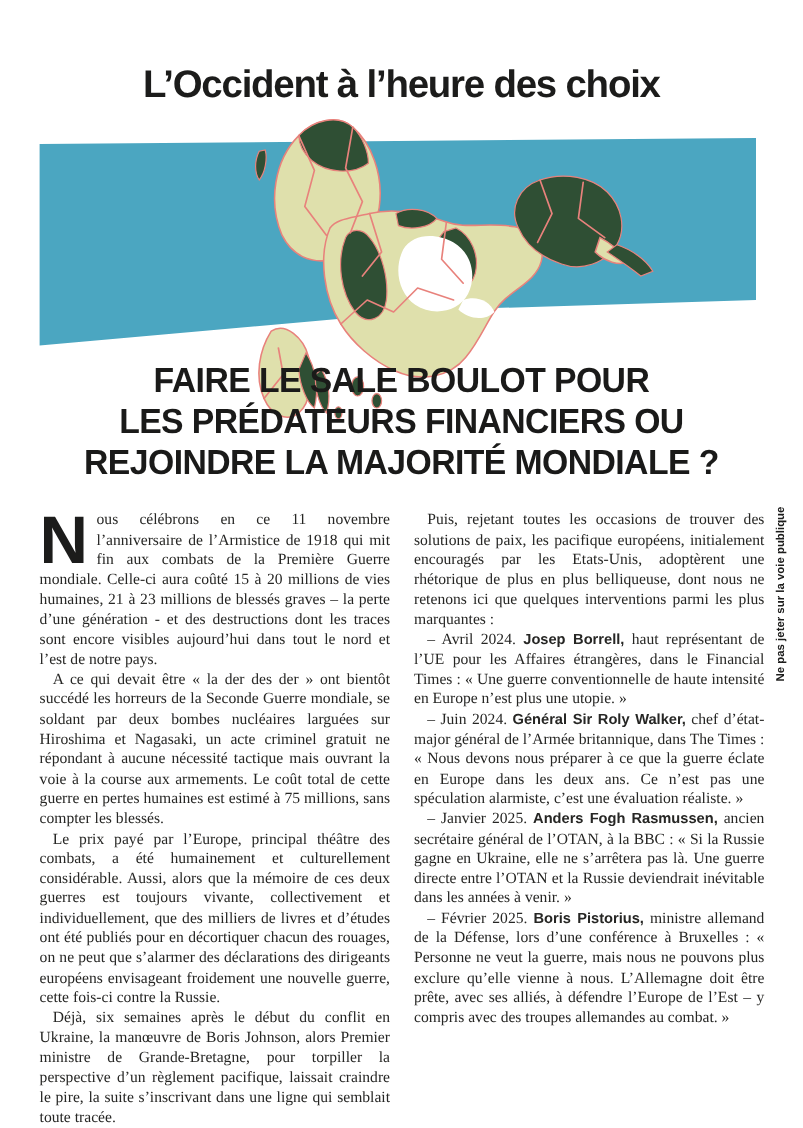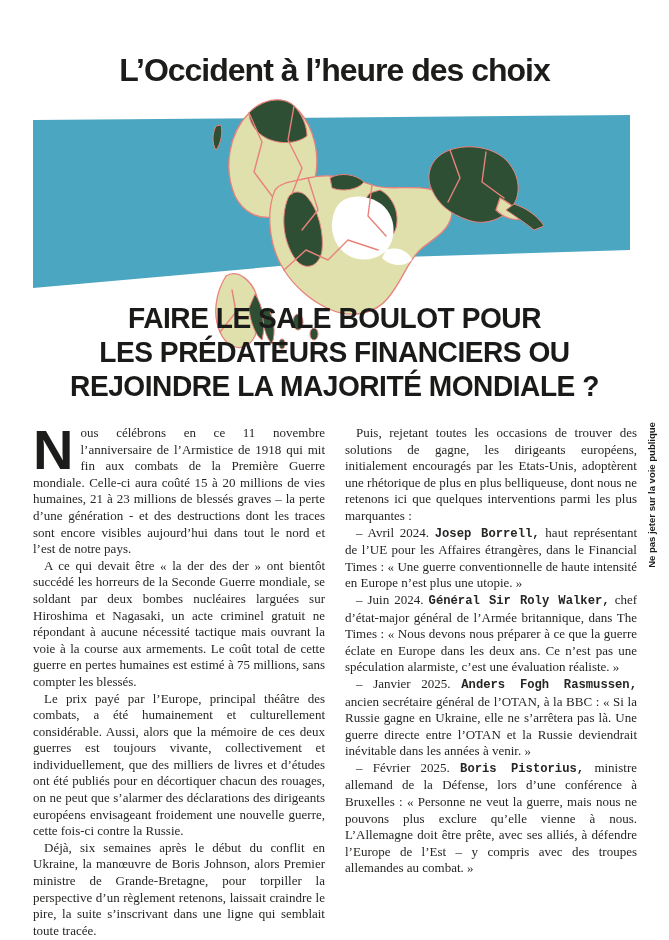--- a/index.html
+++ b/index.html
@@ -37,21 +37,21 @@
   }
   .col{ width:292px; font-size:13px; line-height:16.6px; text-align:justify; hyphens:auto; }
   .para{ margin:0; }
   .para.indent{ text-indent:11px; }
   .dropcap{
     float:left; font-family:"Liberation Sans", sans-serif; font-weight:700;
     font-size:56px; line-height:46px; padding:2px 7px 0 0; color:var(--ink);
   }
   .seg-plain{}
   .seg-italic{ }
-  .seg-bold{ font-family:Liberation Mono, monospace; font-weight:700; font-size:12.2px; }
+  .seg-bold{ font-family:Liberation Sans, sans-serif; font-weight:700; font-size:12.2px; }
   .edge-note{
     position:absolute; top:477px; left:651px;
     transform:translate(-50%,-50%) rotate(-90deg);
     white-space:nowrap; font-family:"Liberation Sans", sans-serif;
     font-weight:700; font-size:9.5px; color:var(--ink);
   }
 </style>
 </head>
 <body>
 
@@ -101,24 +101,24 @@
     <div>FAIRE LE SALE BOULOT POUR</div>
     <div>LES PRÉDATEURS FINANCIERS OU</div>
     <div>REJOINDRE LA MAJORITÉ MONDIALE ?</div>
   </div>
 
   <div class="body-cols">
     <div class="col">
         <p class="para"><span class="dropcap">N</span><span class="seg-plain">ous célébrons en ce 11 novembre l’anniversaire de l’Armistice de 1918 qui mit fin aux combats de la Première Guerre mondiale. Celle-ci aura coûté 15 à 20 millions de vies humaines, 21 à 23 millions de blessés graves – la perte d’une génération - et des destructions dont les traces sont encore visibles aujourd’hui dans tout le nord et l’est de notre pays.</span></p>
         <p class="para indent"><span class="seg-plain">A ce qui devait être </span><span class="seg-italic">« la der des der »</span><span class="seg-plain"> ont bientôt succédé les horreurs de la Seconde Guerre mondiale, se soldant par deux bombes nucléaires larguées sur Hiroshima et Nagasaki, un acte criminel gratuit ne répondant à aucune nécessité tactique mais ouvrant la voie à la course aux armements. Le coût total de cette guerre en pertes humaines est estimé à 75 millions, sans compter les blessés.</span></p>
         <p class="para indent"><span class="seg-plain">Le prix payé par l’Europe, principal théâtre des combats, a été humainement et culturellement considérable. Aussi, alors que la mémoire de ces deux guerres est toujours vivante, collectivement et individuellement, que des milliers de livres et d’études ont été publiés pour en décortiquer chacun des rouages, on ne peut que s’alarmer des déclarations des dirigeants européens envisageant froidement une nouvelle guerre, cette fois-ci contre la Russie.</span></p>
-        <p class="para indent"><span class="seg-plain">Déjà, six semaines après le début du conflit en Ukraine, la manœuvre de Boris Johnson, alors Premier ministre de Grande-Bretagne, pour torpiller la perspective d’un règlement retenons, laissait craindre le pire, la suite s’inscrivant dans une ligne qui semblait toute tracée.</span></p>
+        <p class="para indent"><span class="seg-plain">Déjà, six semaines après le début du conflit en Ukraine, la manœuvre de Boris Johnson, alors Premier ministre de Grande-Bretagne, pour torpiller la perspective d’un règlement pacifique, laissait craindre le pire, la suite s’inscrivant dans une ligne qui semblait toute tracée.</span></p>
       </div>
     <div class="col">
-        <p class="para indent"><span class="seg-plain">Puis, rejetant toutes les occasions de trouver des solutions de gagne, les dirigeants européens, initialement encouragés par les Etats-Unis, adoptèrent une rhétorique de plus en plus belliqueuse, dont nous ne retenons ici que quelques interventions parmi les plus marquantes :</span></p>
+        <p class="para indent"><span class="seg-plain">Puis, rejetant toutes les occasions de trouver des solutions de paix, les pacifique européens, initialement encouragés par les Etats-Unis, adoptèrent une rhétorique de plus en plus belliqueuse, dont nous ne retenons ici que quelques interventions parmi les plus marquantes :</span></p>
         <p class="para indent"><span class="seg-plain">– Avril 2024. </span><span class="seg-bold">Josep Borrell,</span><span class="seg-plain"> haut représentant de l’UE pour les Affaires étrangères, dans le </span><span class="seg-italic">Financial Times</span><span class="seg-plain"> : </span><span class="seg-italic">« Une guerre conventionnelle de haute intensité en Europe n’est plus une utopie. »</span></p>
         <p class="para indent"><span class="seg-plain">– Juin 2024. </span><span class="seg-bold">Général Sir Roly Walker,</span><span class="seg-plain"> chef d’état-major général de l’Armée britannique, dans </span><span class="seg-italic">The Times</span><span class="seg-plain"> : </span><span class="seg-italic">« Nous devons nous préparer à ce que la guerre éclate en Europe dans les deux ans. Ce n’est pas une spéculation alarmiste, c’est une évaluation réaliste. »</span></p>
         <p class="para indent"><span class="seg-plain">– Janvier 2025. </span><span class="seg-bold">Anders Fogh Rasmussen,</span><span class="seg-plain"> ancien secrétaire général de l’OTAN, à la </span><span class="seg-italic">BBC</span><span class="seg-plain"> : </span><span class="seg-italic">« Si la Russie gagne en Ukraine, elle ne s’arrêtera pas là. Une guerre directe entre l’OTAN et la Russie deviendrait inévitable dans les années à venir. »</span></p>
         <p class="para indent"><span class="seg-plain">– Février 2025. </span><span class="seg-bold">Boris Pistorius,</span><span class="seg-plain"> ministre allemand de la Défense, lors d’une conférence à Bruxelles : </span><span class="seg-italic">« Personne ne veut la guerre, mais nous ne pouvons plus exclure qu’elle vienne à nous. L’Allemagne doit être prête, avec ses alliés, à défendre l’Europe de l’Est – y compris avec des troupes allemandes au combat. »</span></p>
       </div>
   </div>
 
   <div class="edge-note">Ne pas jeter sur la voie publique</div>
 
 </div>

